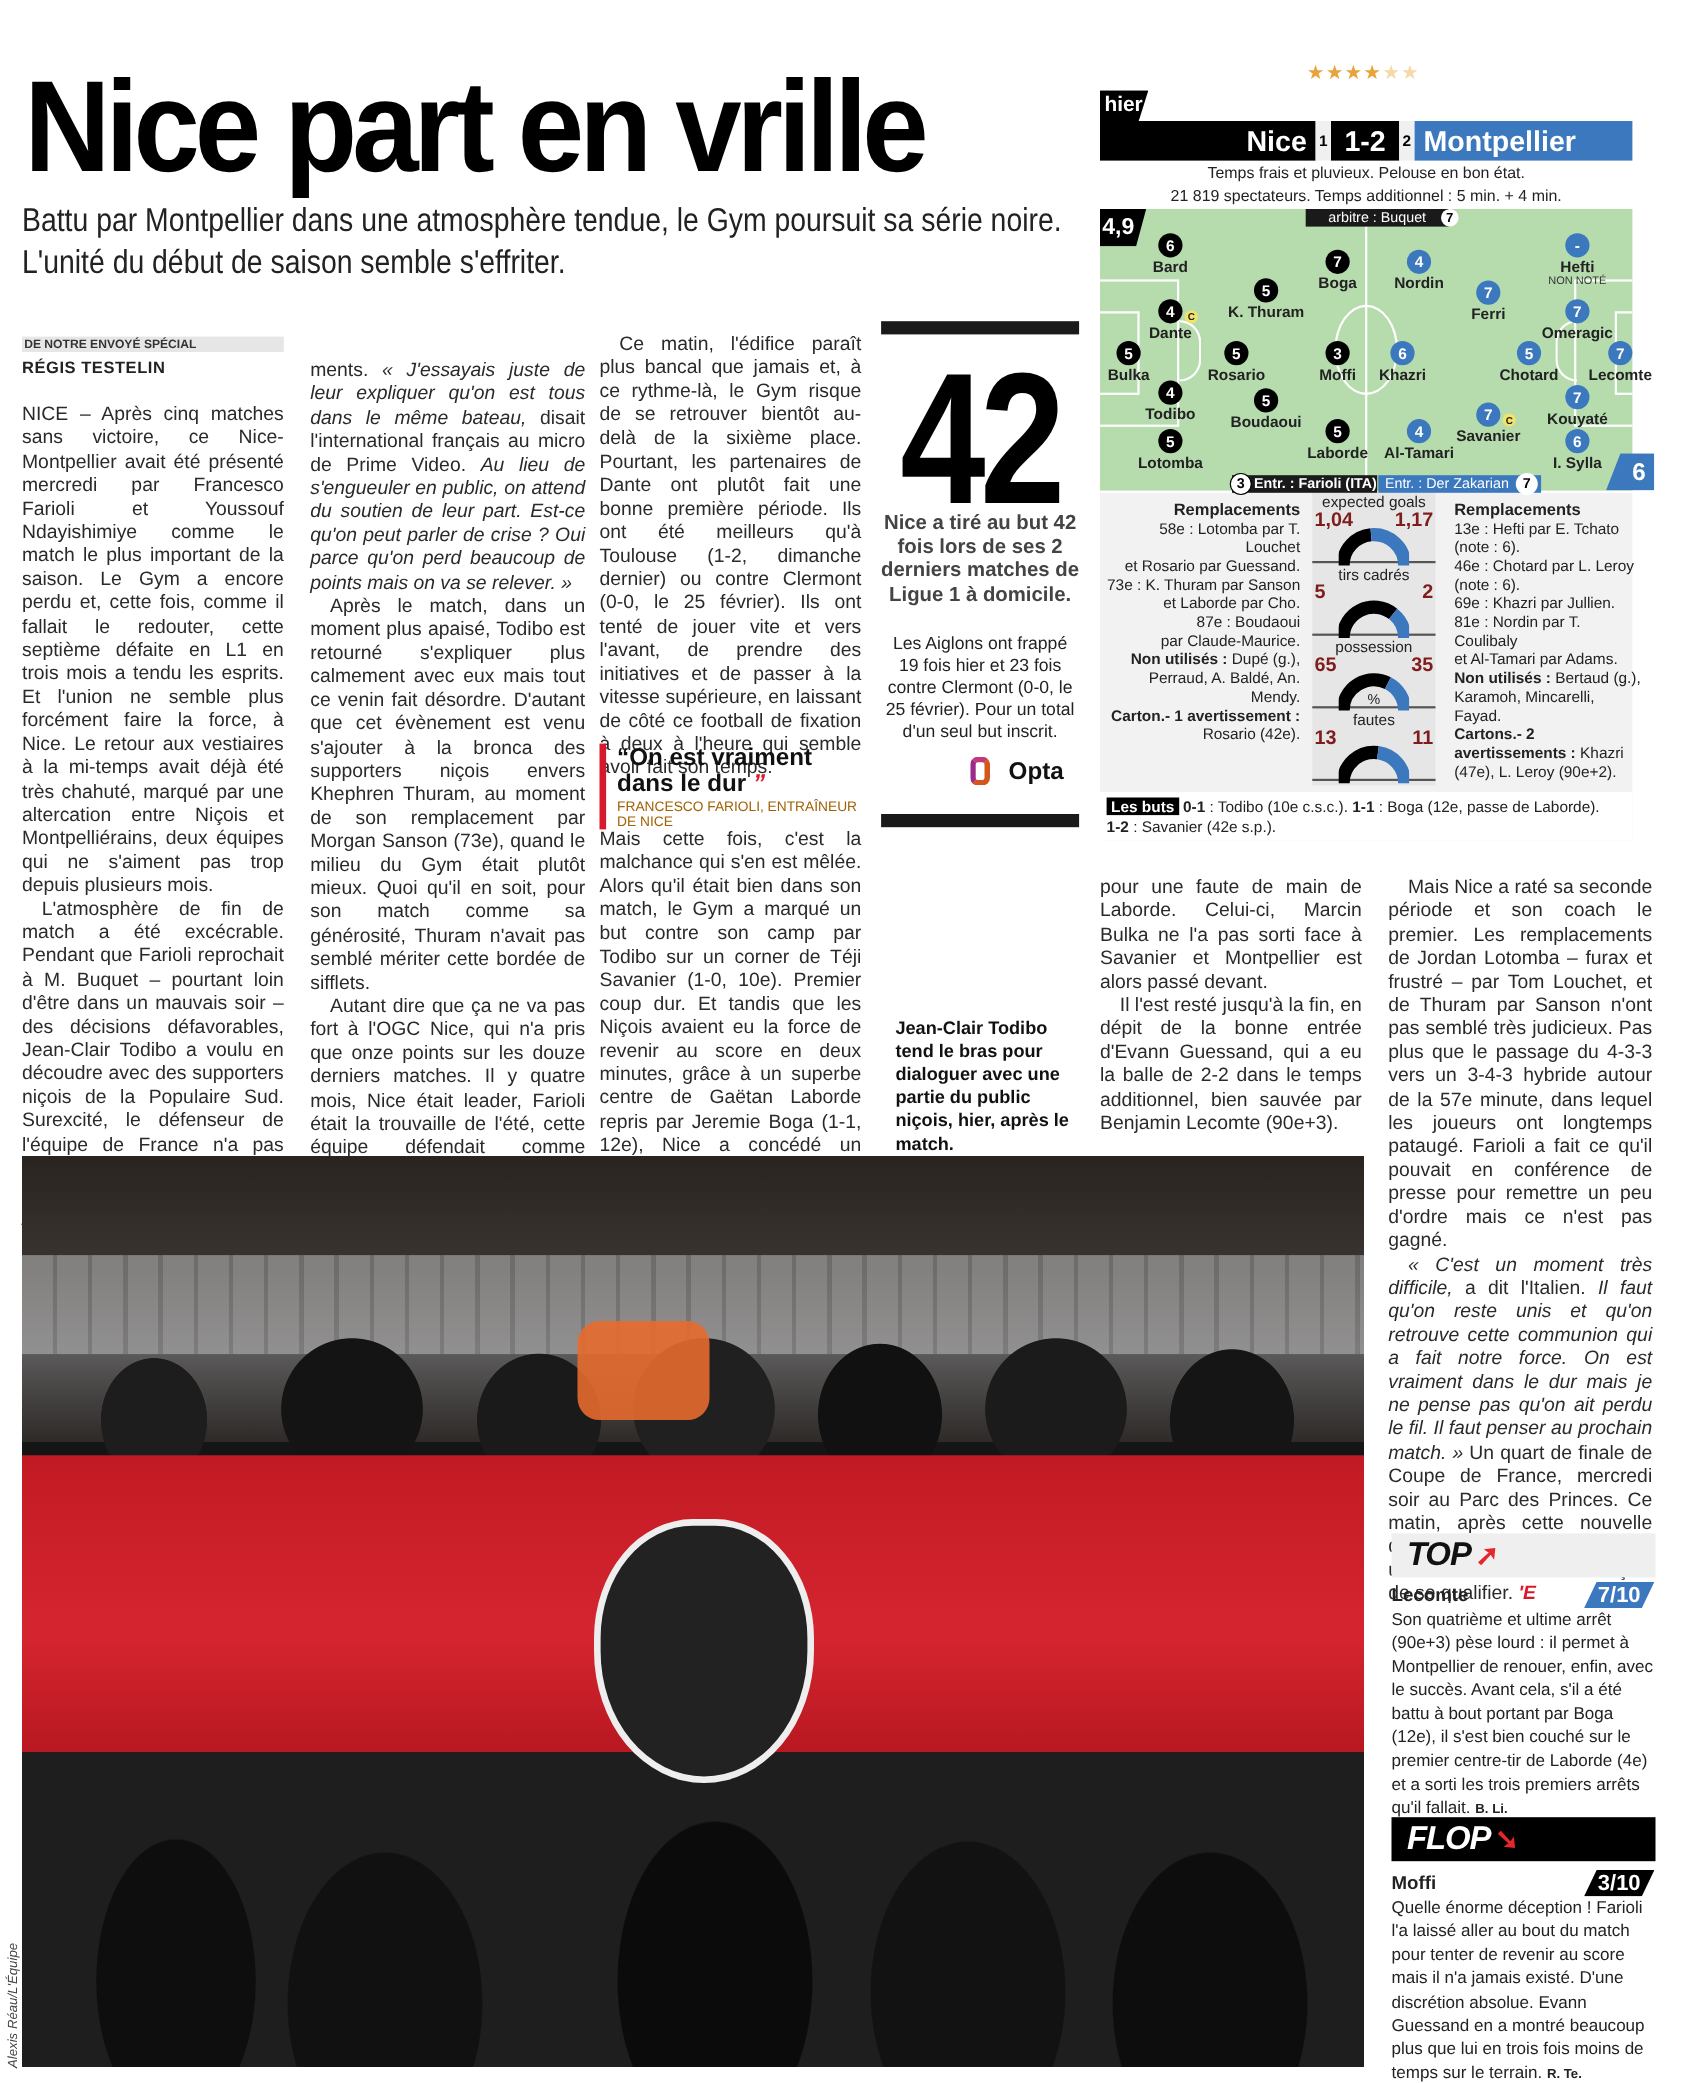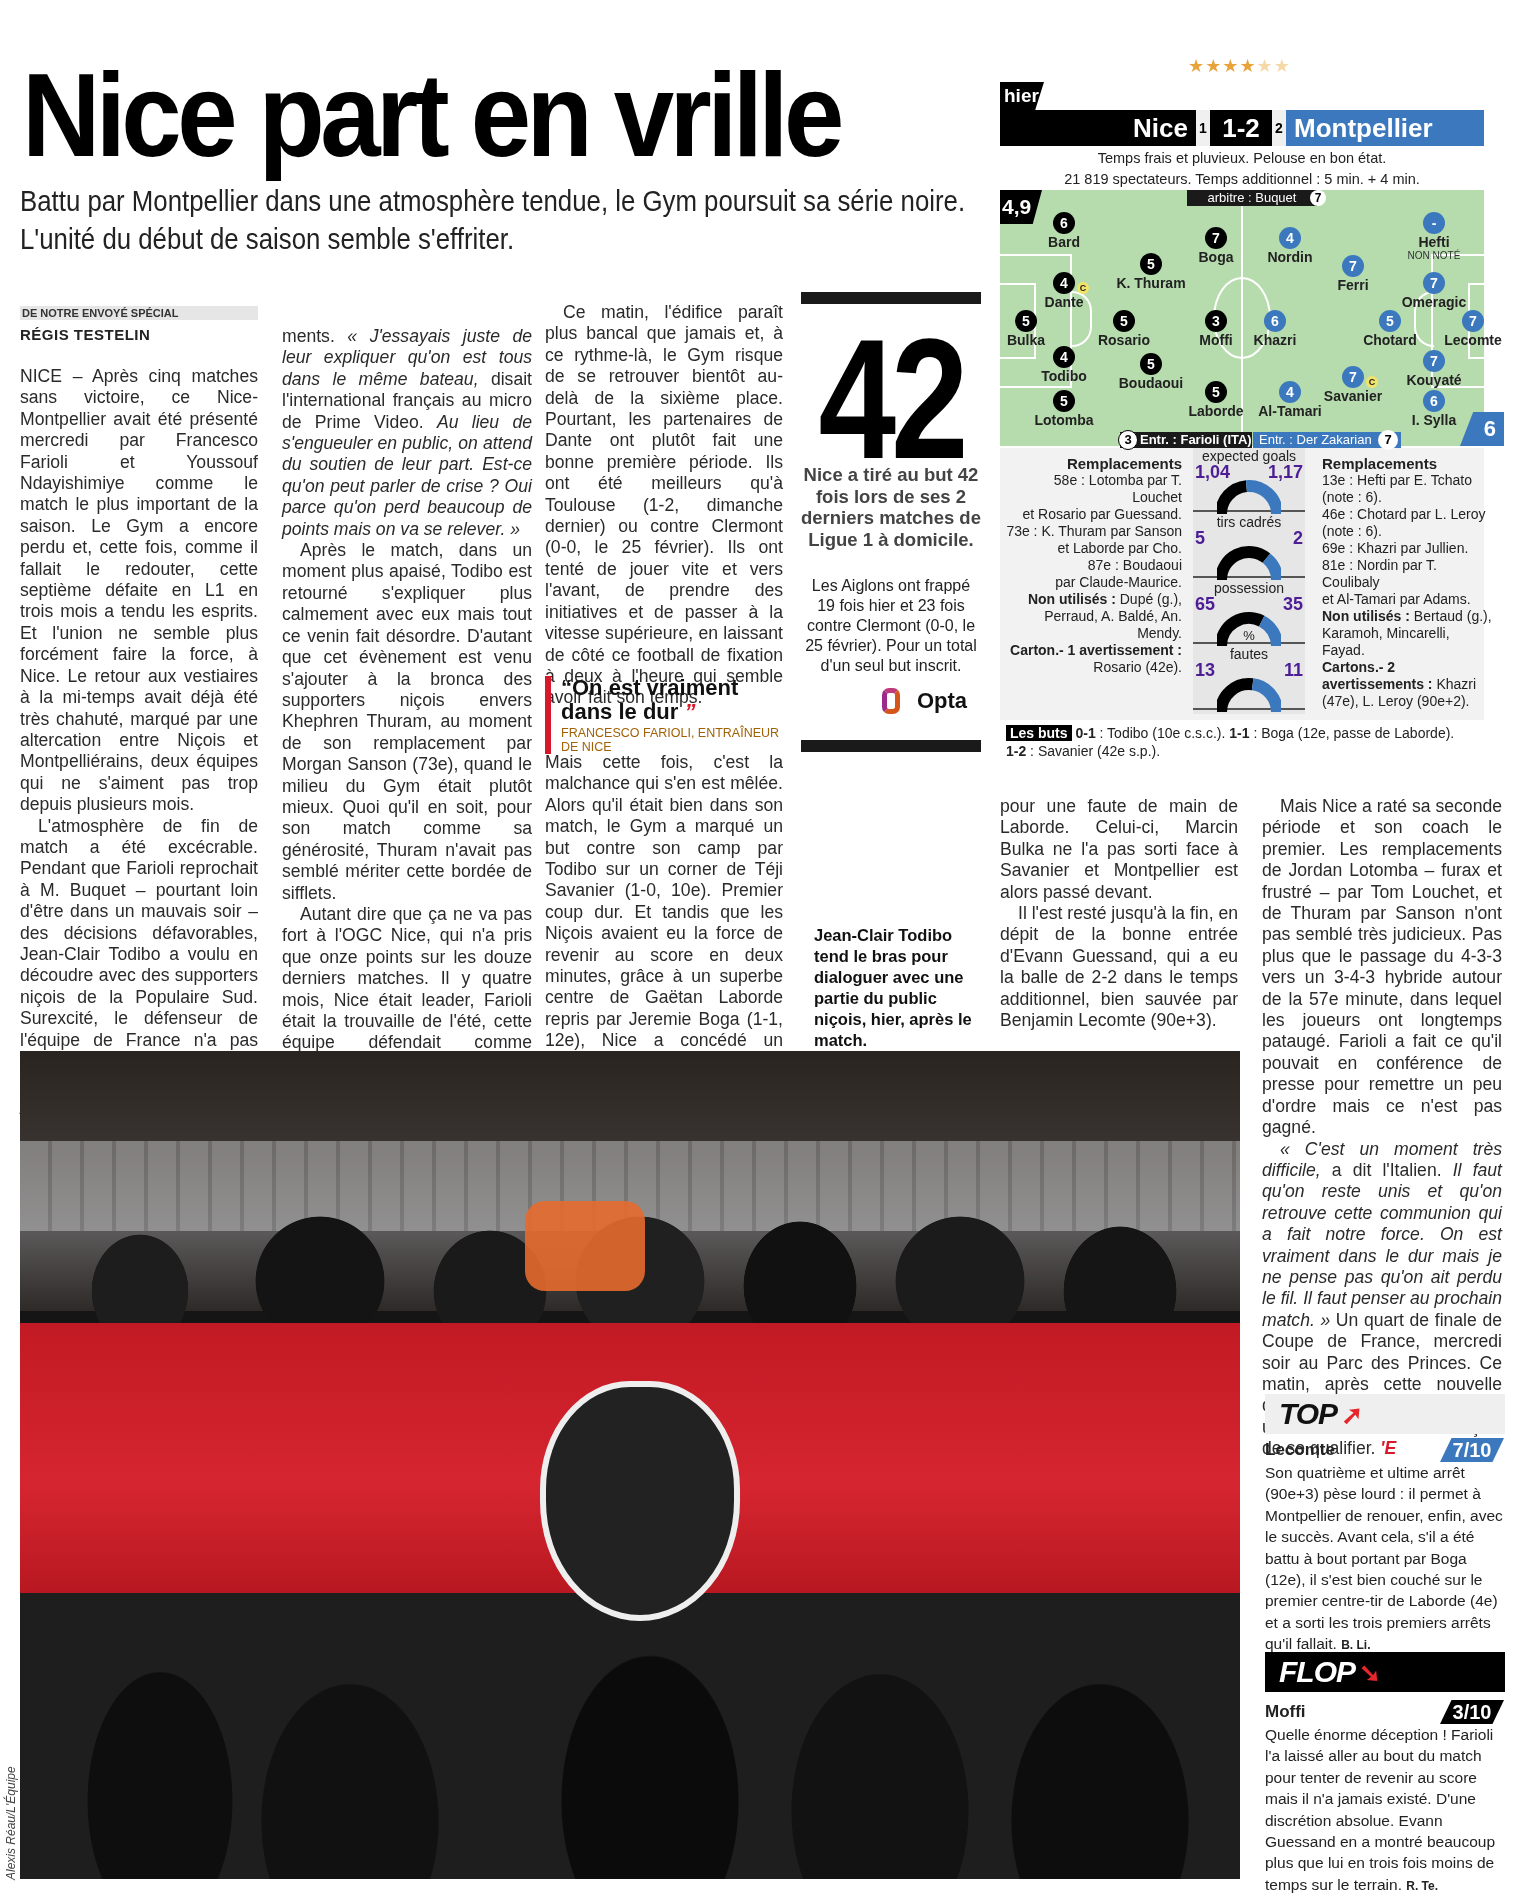--- a/index.html
+++ b/index.html
@@ -69,21 +69,21 @@
   #coach-away-note { position: absolute; left: 1378px; top: 430px; width: 20px; height: 20px; border-radius: 50%; background: #fff; color: #000; font-size: 13px; font-weight: bold; line-height: 20px; text-align: center; z-index: 3; }
 
   #stats-area { position: absolute; left: 1000px; top: 448px; width: 484px; height: 316px; background: #f2f2f2; }
   #subs-home { position: absolute; left: 1002px; top: 455px; width: 180px; text-align: right; font-size: 14px; line-height: 17px; color: #222; }
   #subs-away { position: absolute; left: 1322px; top: 455px; width: 170px; text-align: left; font-size: 14px; line-height: 17px; color: #222; }
   .subs b { font-weight: bold; }
   .subs .h { font-weight: bold; font-size: 15px; }
   #gauges { position: absolute; left: 1193px; top: 448px; width: 112px; height: 266px; background: #e6e6e6; }
   .gauge { position: absolute; left: 0; width: 112px; height: 64px; border-bottom: 2px solid #555; }
   .gauge .title { position: absolute; top: 0; width: 112px; text-align: center; font-size: 14px; color: #222; }
-  .gauge .lv, .gauge .rv { position: absolute; top: 14px; font-size: 18px; font-weight: bold; color: #4c1d95; }
+  .gauge .lv, .gauge .rv { position: absolute; top: 14px; font-size: 18px; font-weight: bold; color: #7f1d1d; }
   .gauge .lv { left: 2px; } .gauge .rv { right: 2px; }
   .gauge svg { position: absolute; left: 24px; top: 22px; }
   .gauge .pct { position: absolute; top: 48px; width: 112px; text-align: center; font-size: 13px; }
 
   #goals { position: absolute; left: 1000px; top: 720px; width: 484px; height: 44px; background: #fff; font-size: 14px; line-height: 18px; padding: 4px 6px; }
   #goals .tag { background: #000; color: #fff; font-weight: bold; padding: 0 4px; }
   #goals b { font-weight: bold; }
 
   
   #photo { position: absolute; left: 20px; top: 1051px; width: 1220px; height: 828px; overflow: hidden; background: #151515; }

